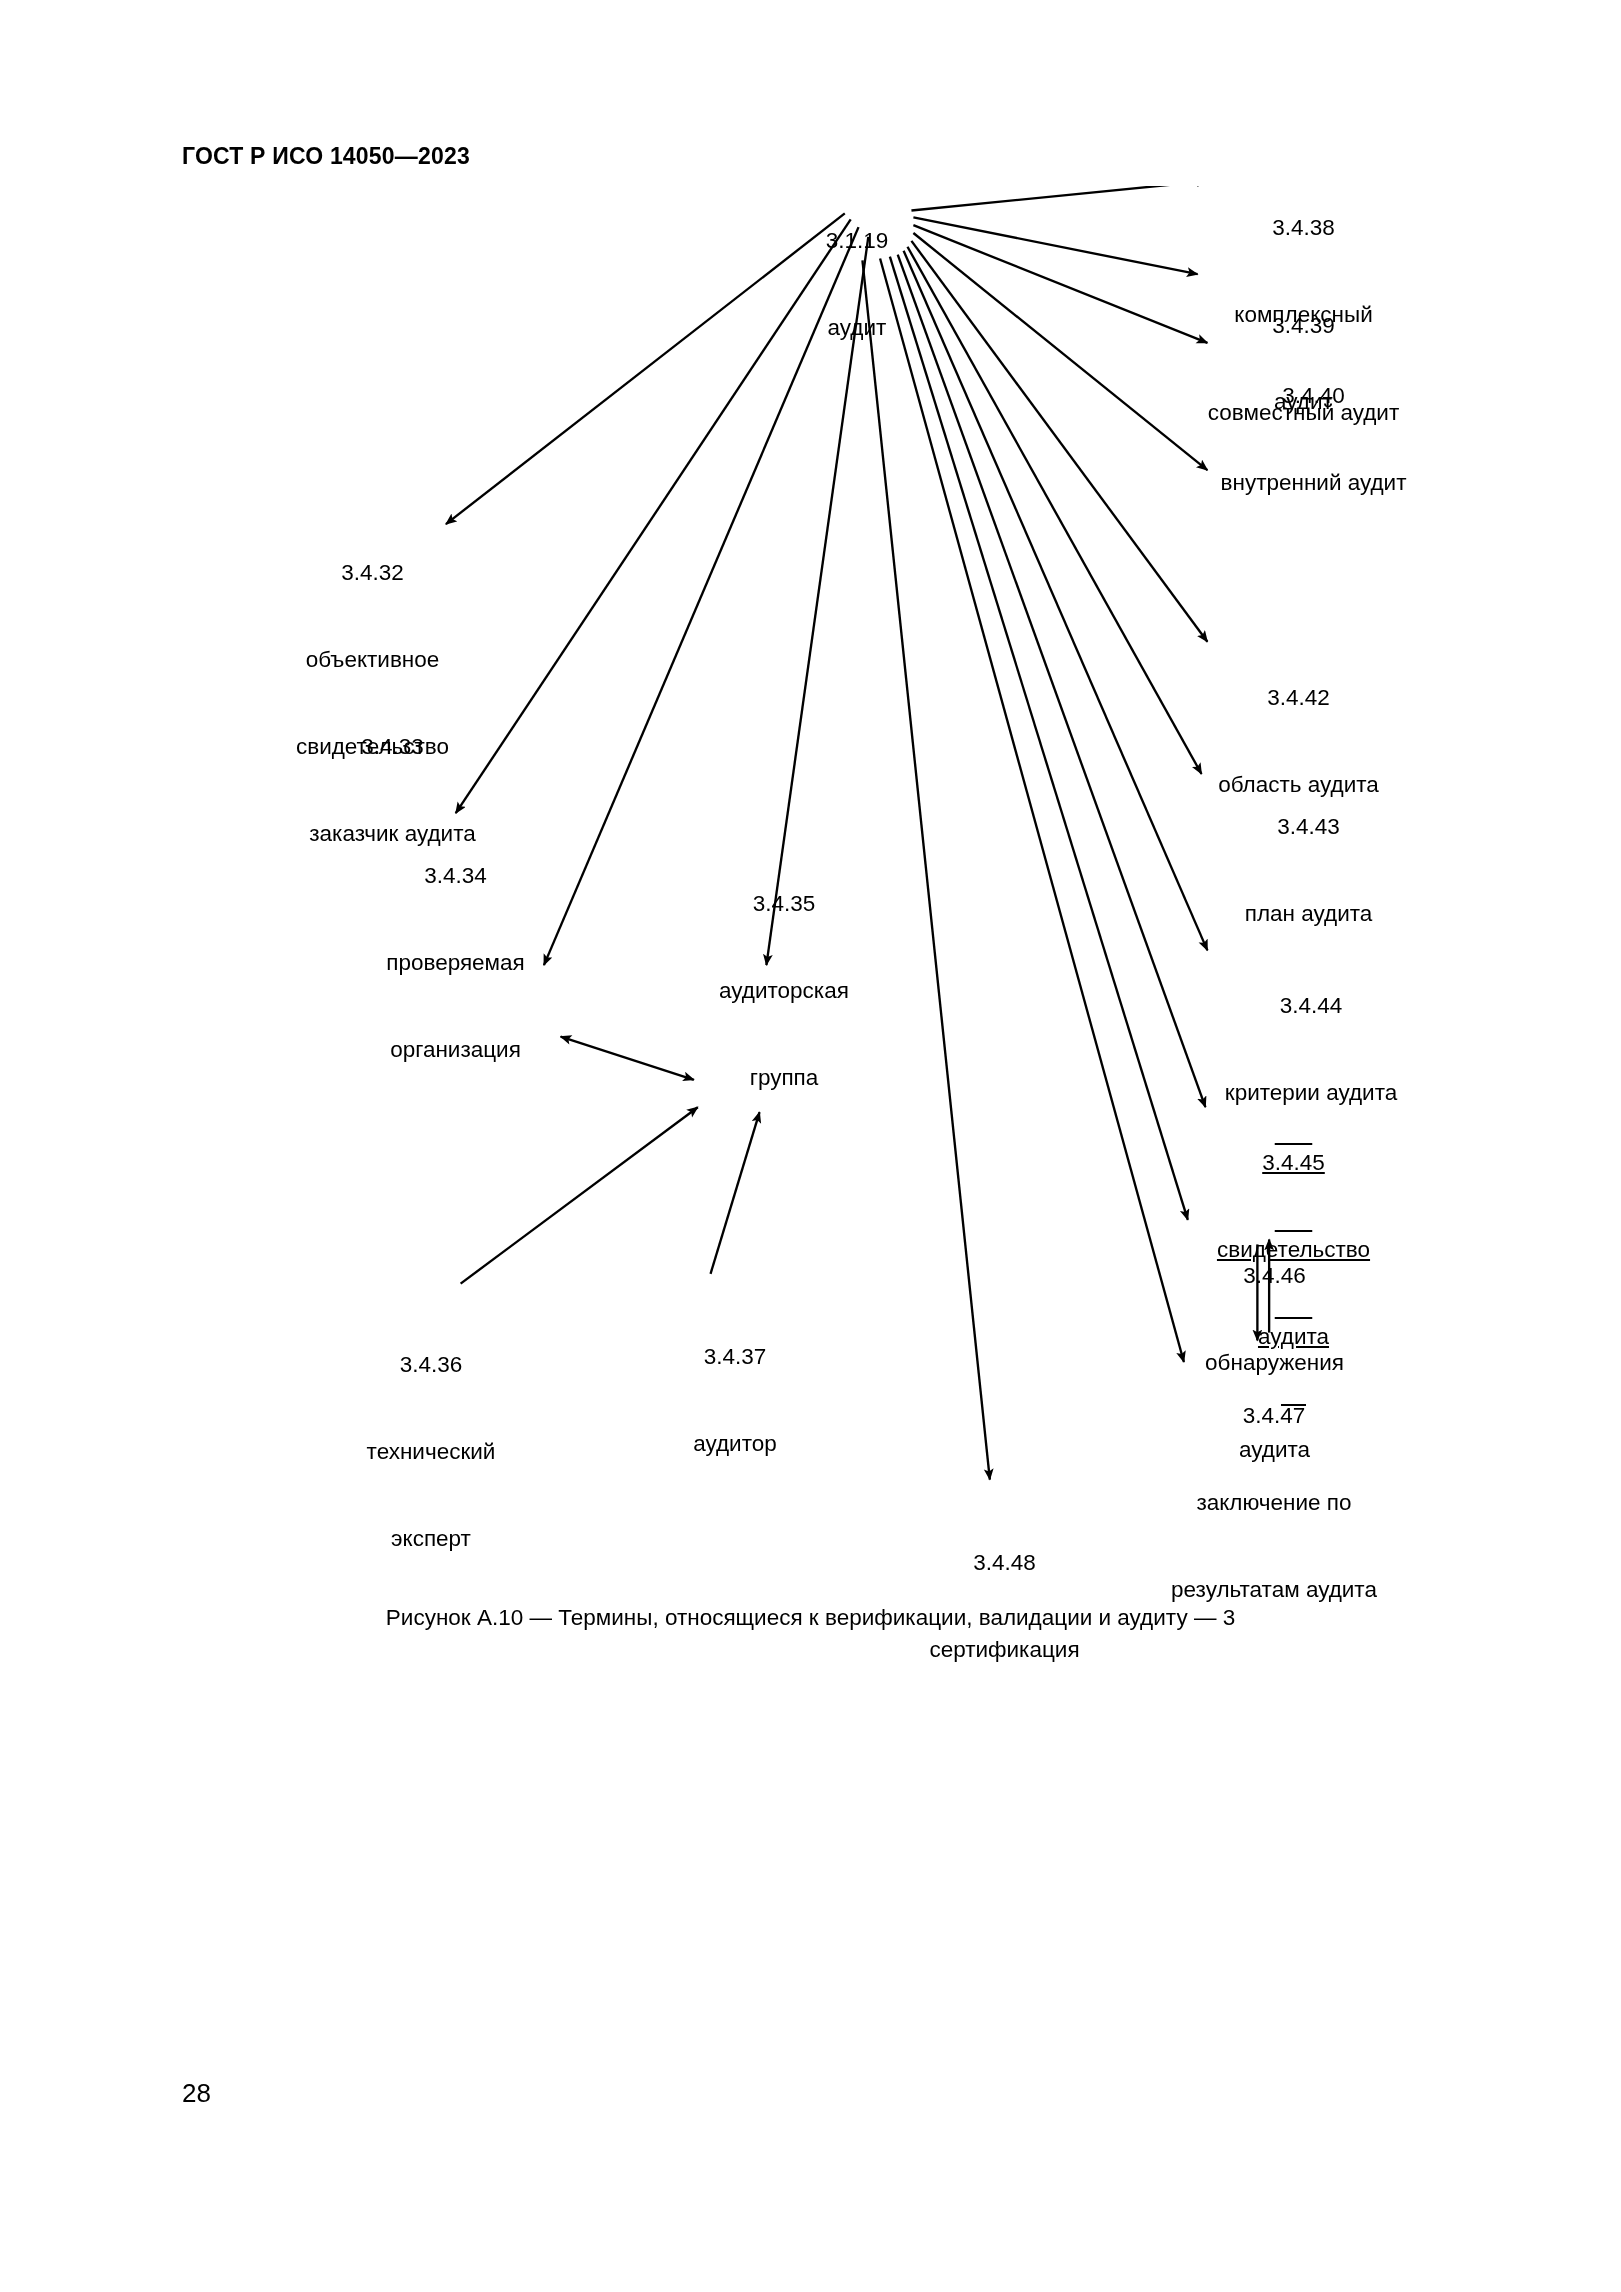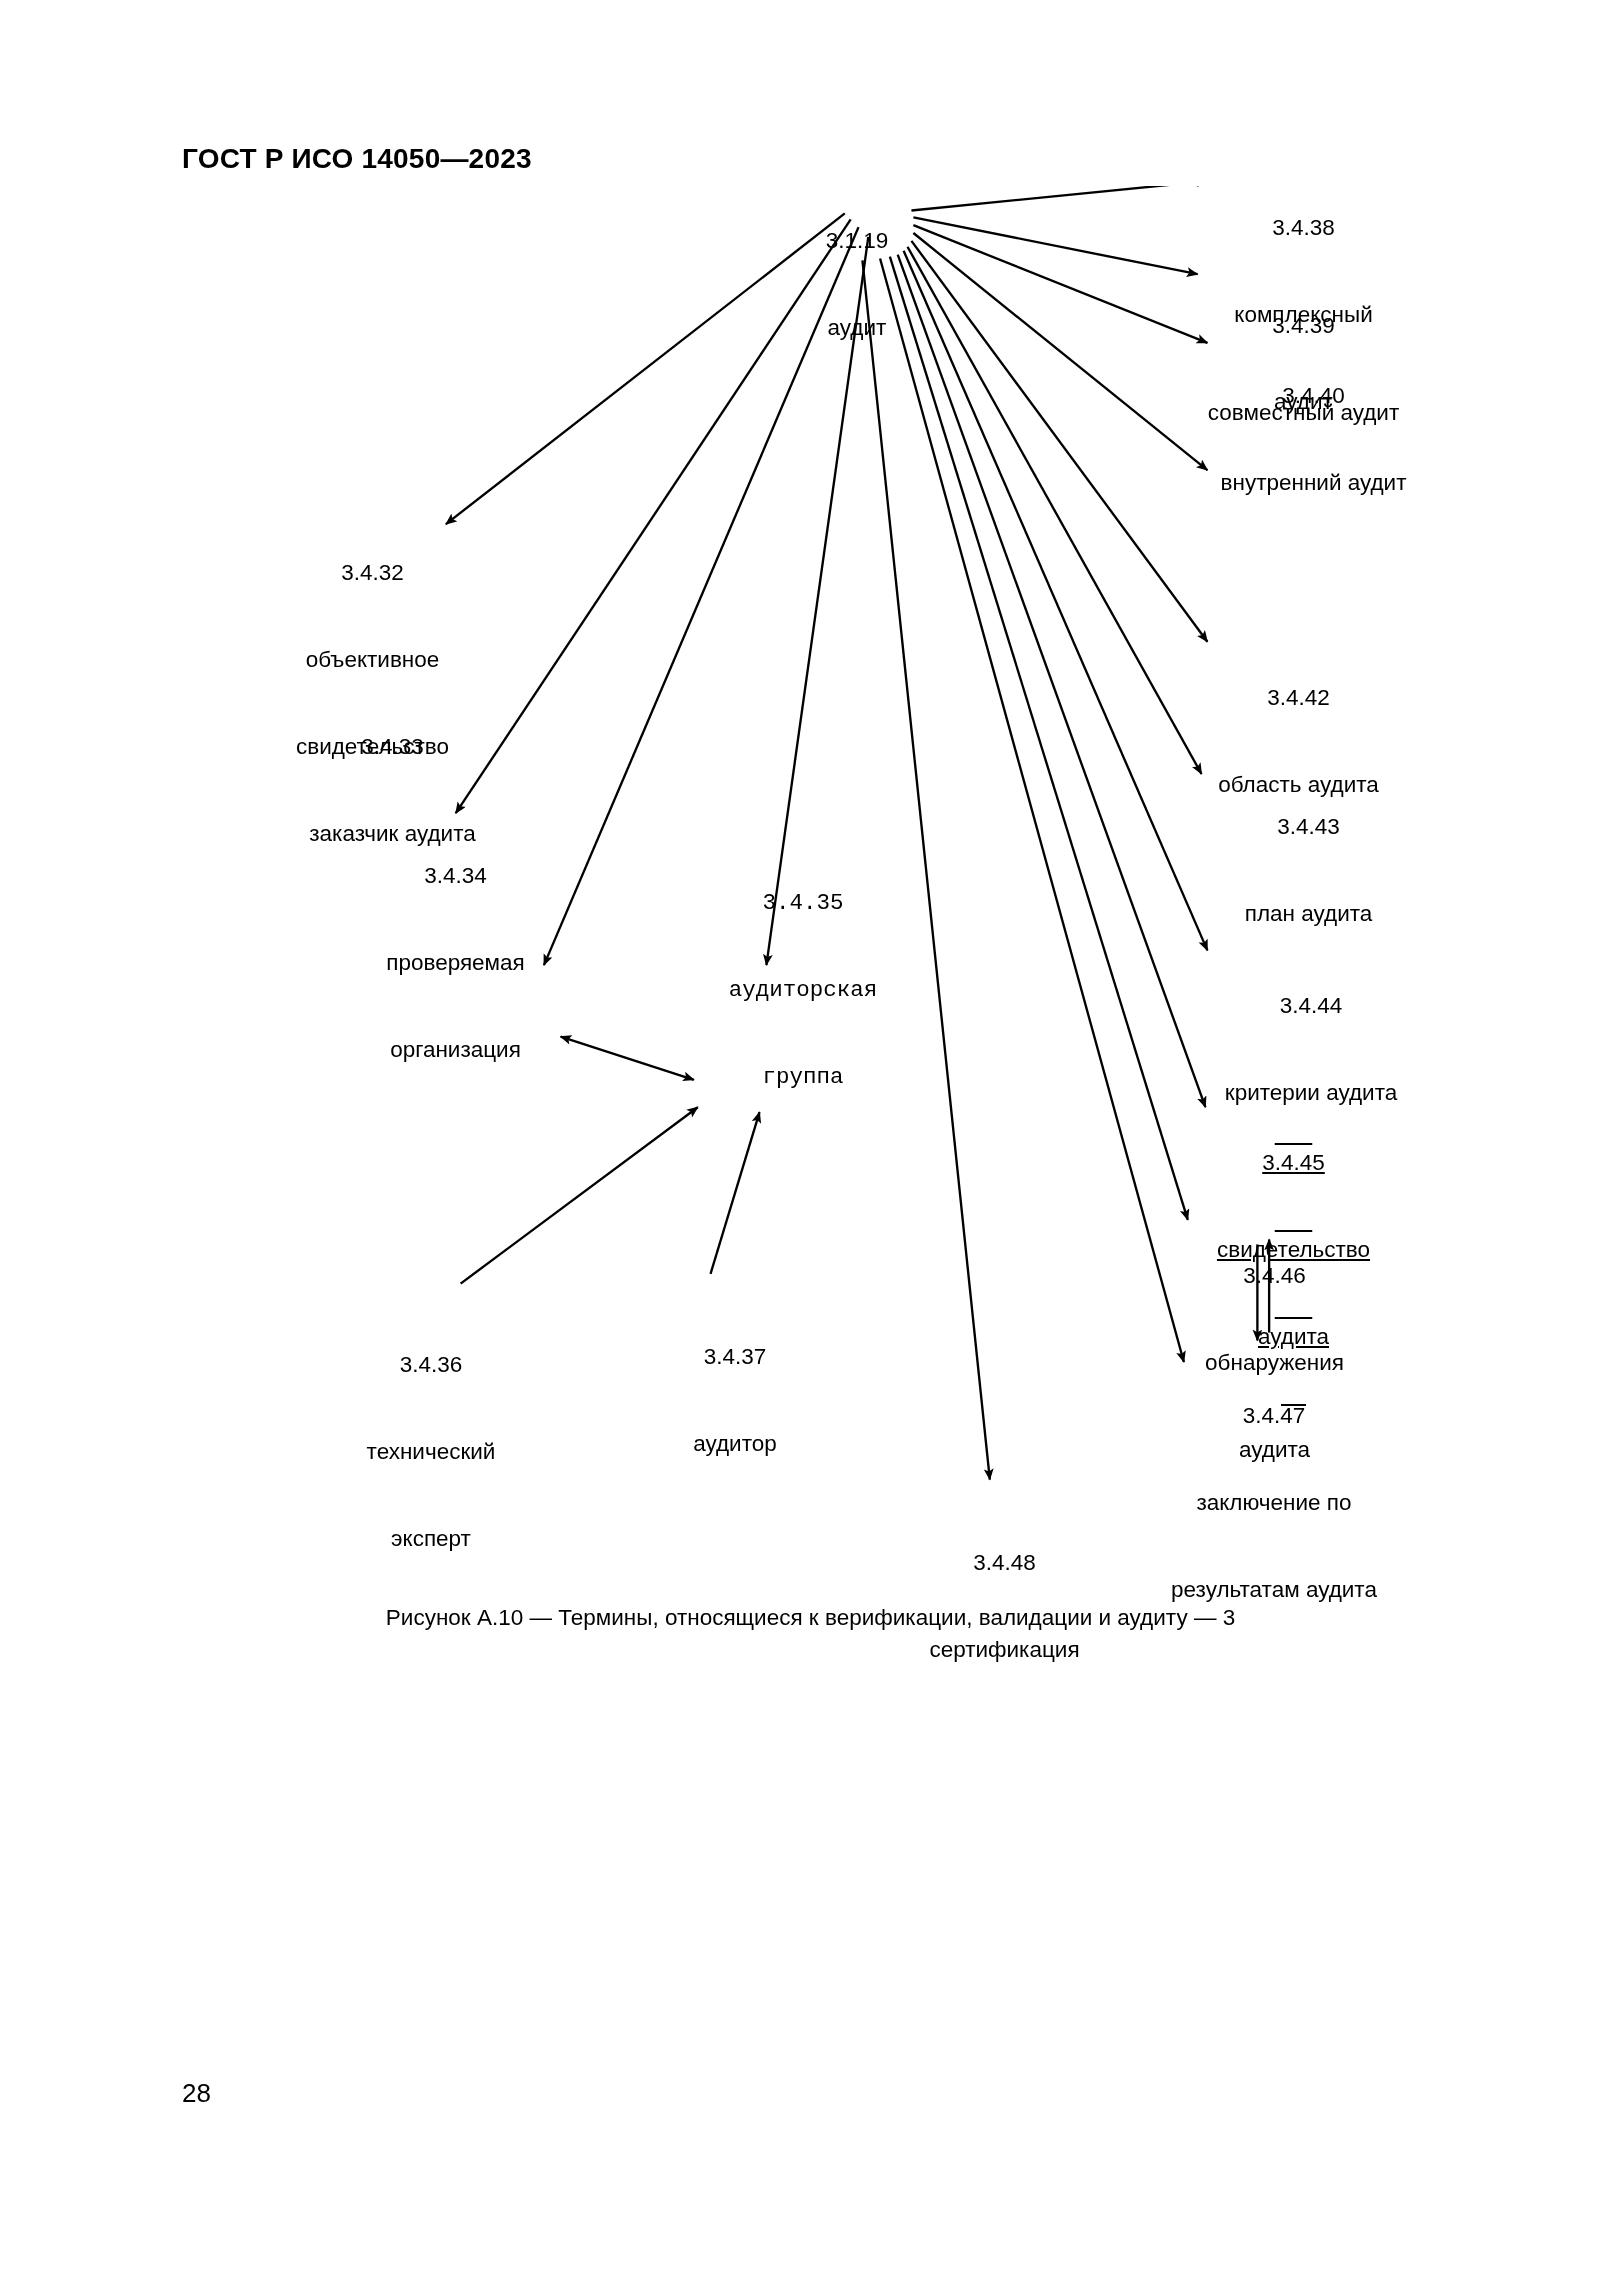--- a/index.html
+++ b/index.html
@@ -15,21 +15,21 @@
     position: relative;
     width: 1621px;
     height: 2293px;
     background: #ffffff;
     overflow: hidden;
   }
   #header-title {
     position: absolute;
     left: 182px;
     top: 143px;
-    font-size: 28px;
+    font-size: 23px;
     font-weight: bold;
     letter-spacing: 0.2px;
     white-space: nowrap;
   }
   #figure-area {
     position: absolute;
     left: 0;
     top: 186px;
     width: 1621px;
     height: 1421px;
@@ -196,21 +196,21 @@
       <div>3.4.33</div>
       <div>заказчик аудита</div>
     </div>
 
     <div class="node" style="left:338px; top:617px; width:235px;">
       <div>3.4.34</div>
       <div>проверяемая</div>
       <div>организация</div>
     </div>
 
-    <div class="node" style="left:705px; top:645px; width:196px;font-family:Liberation Mono, monospace;">
+    <div class="node" style="left:686px; top:645px; width:196px;">
       <div>3.4.35</div>
       <div>аудиторская</div>
       <div>группа</div>
     </div>
 
     <div class="node" style="left:333px; top:1106px; width:196px;">
       <div>3.4.36</div>
       <div>технический</div>
       <div>эксперт</div>
     </div>

